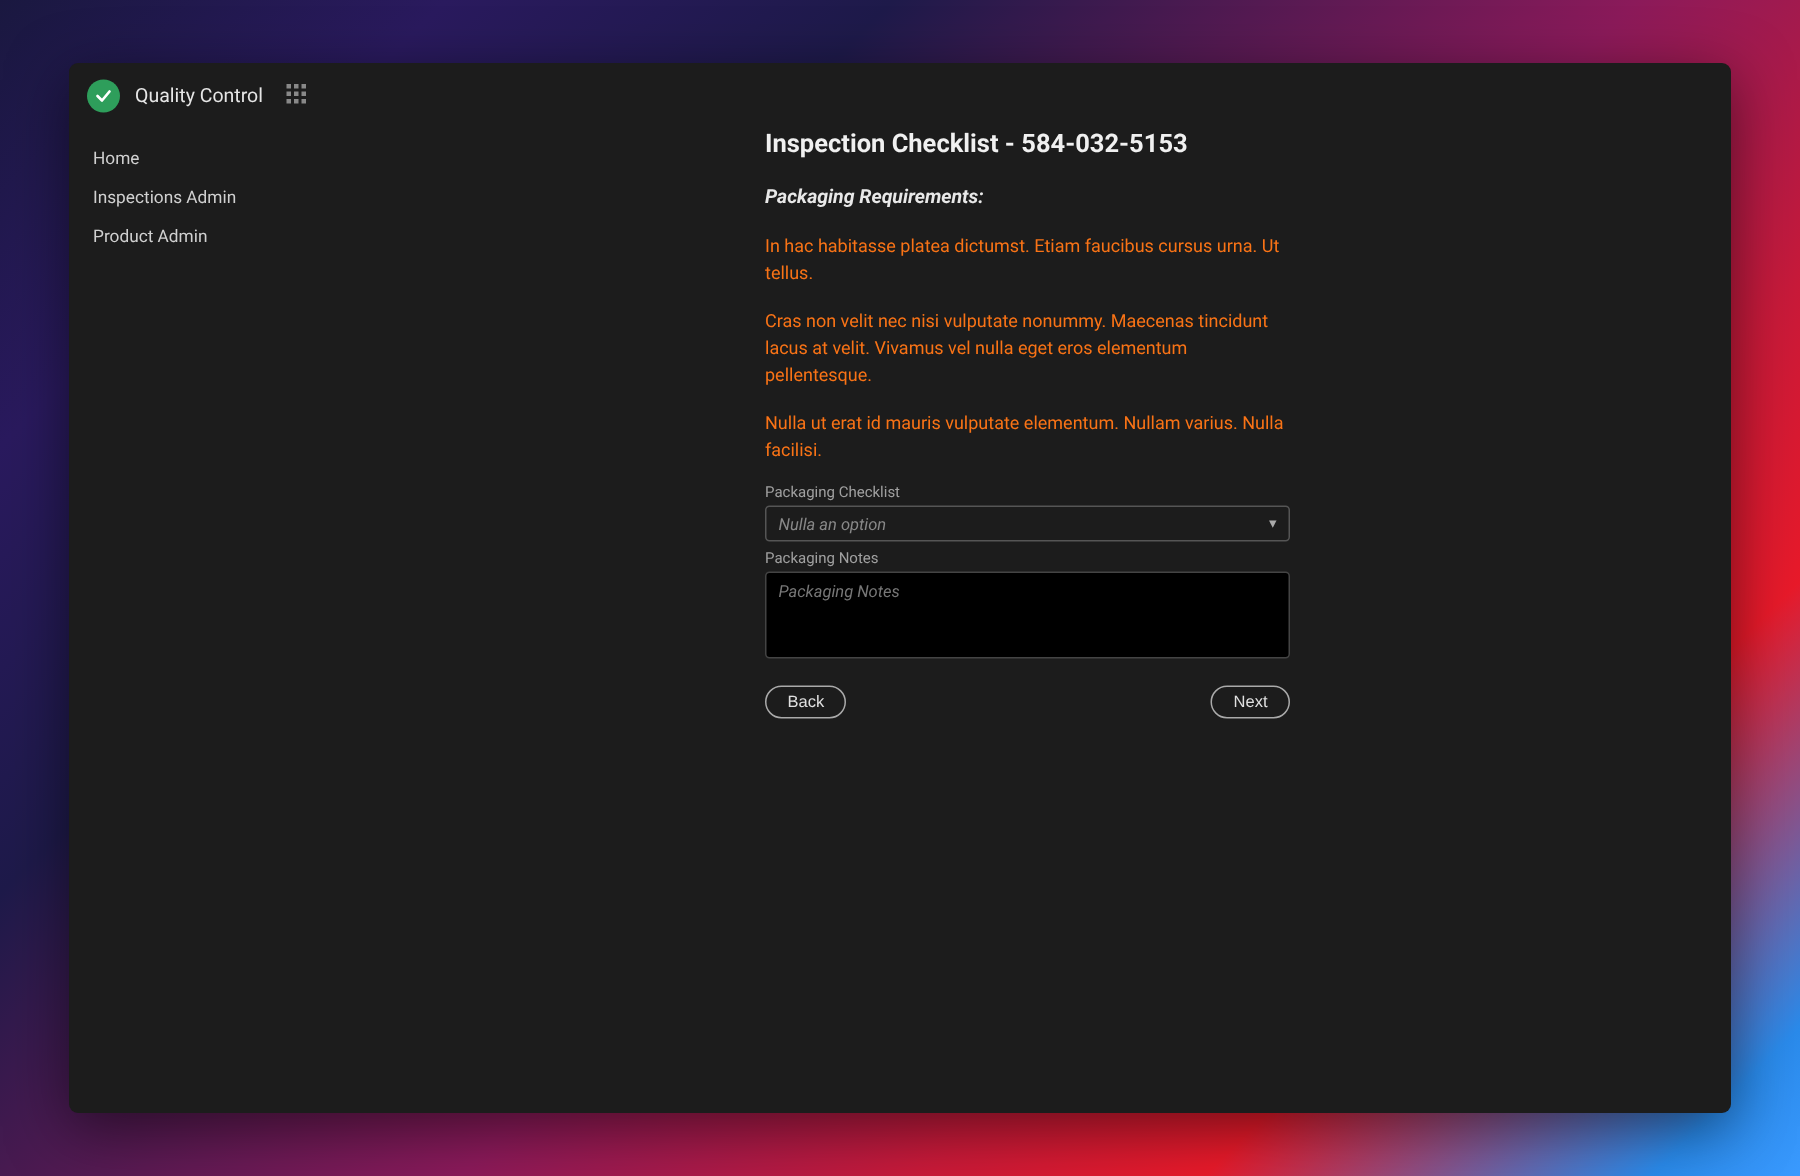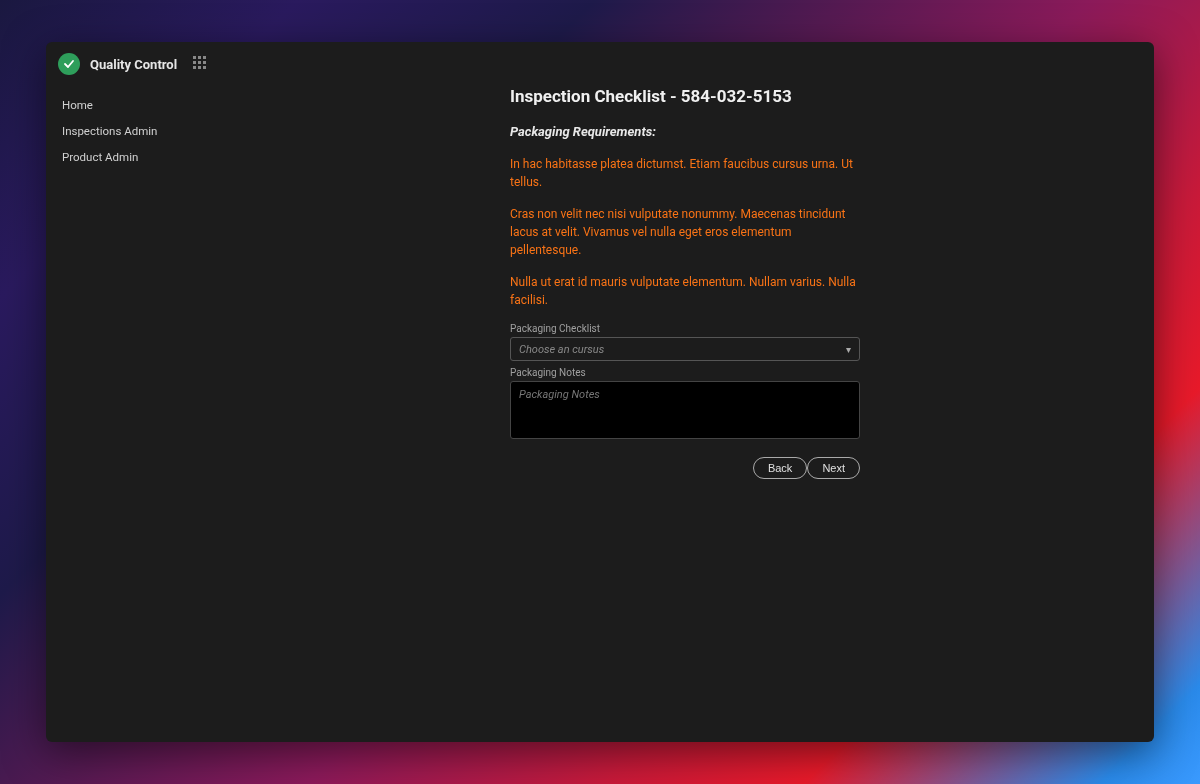--- a/index.html
+++ b/index.html
@@ -12,21 +12,21 @@
     width: 1108px; height: 700px; background: #1c1c1c; border-radius: 6px;
     display: flex; flex-direction: column; overflow: hidden; box-shadow: 0 10px 40px rgba(0,0,0,.5);
   }
   .topbar {
     height: 44px; display: flex; align-items: center; padding: 0 12px; gap: 10px;
   }
   .logo-circle {
     width: 22px; height: 22px; border-radius: 50%; background: #2e9e5b;
     display: flex; align-items: center; justify-content: center;
   }
-  .app-title { color: #e6e6e6; font-size: 13px; font-weight: 700; }
+  .app-title { color: #e6e6e6; font-size: 13px; font-weight: 400; }
   .waffle {
     width: 16px; height: 16px; display: grid; grid-template-columns: repeat(3,3px); grid-template-rows: repeat(3,3px); gap: 2px; margin-left: 6px;
   }
   .waffle span { background: #888; width: 3px; height: 3px; }
   .body-row { display: flex; flex: 1; min-height: 0; }
   .sidebar { width: 170px; padding: 6px 0 16px 12px; }
   .nav-item { color: #d0d0d0; font-size: 11.5px; padding: 6px 4px; cursor: pointer; }
   .content-wrap { flex: 1; display: flex; justify-content: center; padding-top: 0; }
   .content { width: 350px; padding-top: 0; }
   .page-title { color: #f0f0f0; font-size: 17px; font-weight: 700; margin-bottom: 18px; }
@@ -37,21 +37,21 @@
     width: 100%; height: 24px; background: #1c1c1c; border: 1px solid #555; border-radius: 3px;
     display: flex; align-items: center; justify-content: space-between; padding: 0 8px; cursor: pointer;
   }
   .select-placeholder { color: #888; font-size: 11px; font-style: italic; }
   .chevron { color: #aaa; font-size: 10px; }
   .textarea {
     width: 100%; height: 58px; background: #000; border: 1px solid #444; border-radius: 3px;
     padding: 6px 8px; color: #ccc; font-size: 11px; font-style: italic; resize: none; font-family: inherit;
   }
   .textarea::placeholder { color: #777; font-style: italic; }
-  .button-row { display: flex; justify-content: flex-end; margin-top: 14px; }
+  .button-row { display: flex; justify-content: space-between; margin-top: 14px; }
   .pill-btn {
     background: transparent; border: 1px solid #aaa; color: #e0e0e0; font-size: 11px;
     padding: 4px 14px; border-radius: 12px; cursor: pointer;
   }
 </style>
 </head>
 <body>
 
 <div class="window">
   <div class="topbar">
@@ -82,21 +82,21 @@
     <div class="content-wrap">
       <div class="content">
         <h1 class="page-title">Inspection Checklist - 584-032-5153</h1>
         <div class="section-title">Packaging Requirements:</div>
         <p class="para">In hac habitasse platea dictumst. Etiam faucibus cursus urna. Ut tellus.</p>
         <p class="para">Cras non velit nec nisi vulputate nonummy. Maecenas tincidunt lacus at velit. Vivamus vel nulla eget eros elementum pellentesque.</p>
         <p class="para">Nulla ut erat id mauris vulputate elementum. Nullam varius. Nulla facilisi.</p>
 
         <div class="field-label">Packaging Checklist</div>
         <div class="select">
-          <span class="select-placeholder">Choose an cursus</span>
+          <span class="select-placeholder">Nulla an option</span>
           <span class="chevron">▾</span>
         </div>
 
         <div class="field-label">Packaging Notes</div>
         <textarea class="textarea" placeholder="Packaging Notes" style=""></textarea>
 
         <div class="button-row">
           <button class="pill-btn">Back</button>
           <button class="pill-btn">Next</button>
         </div>

